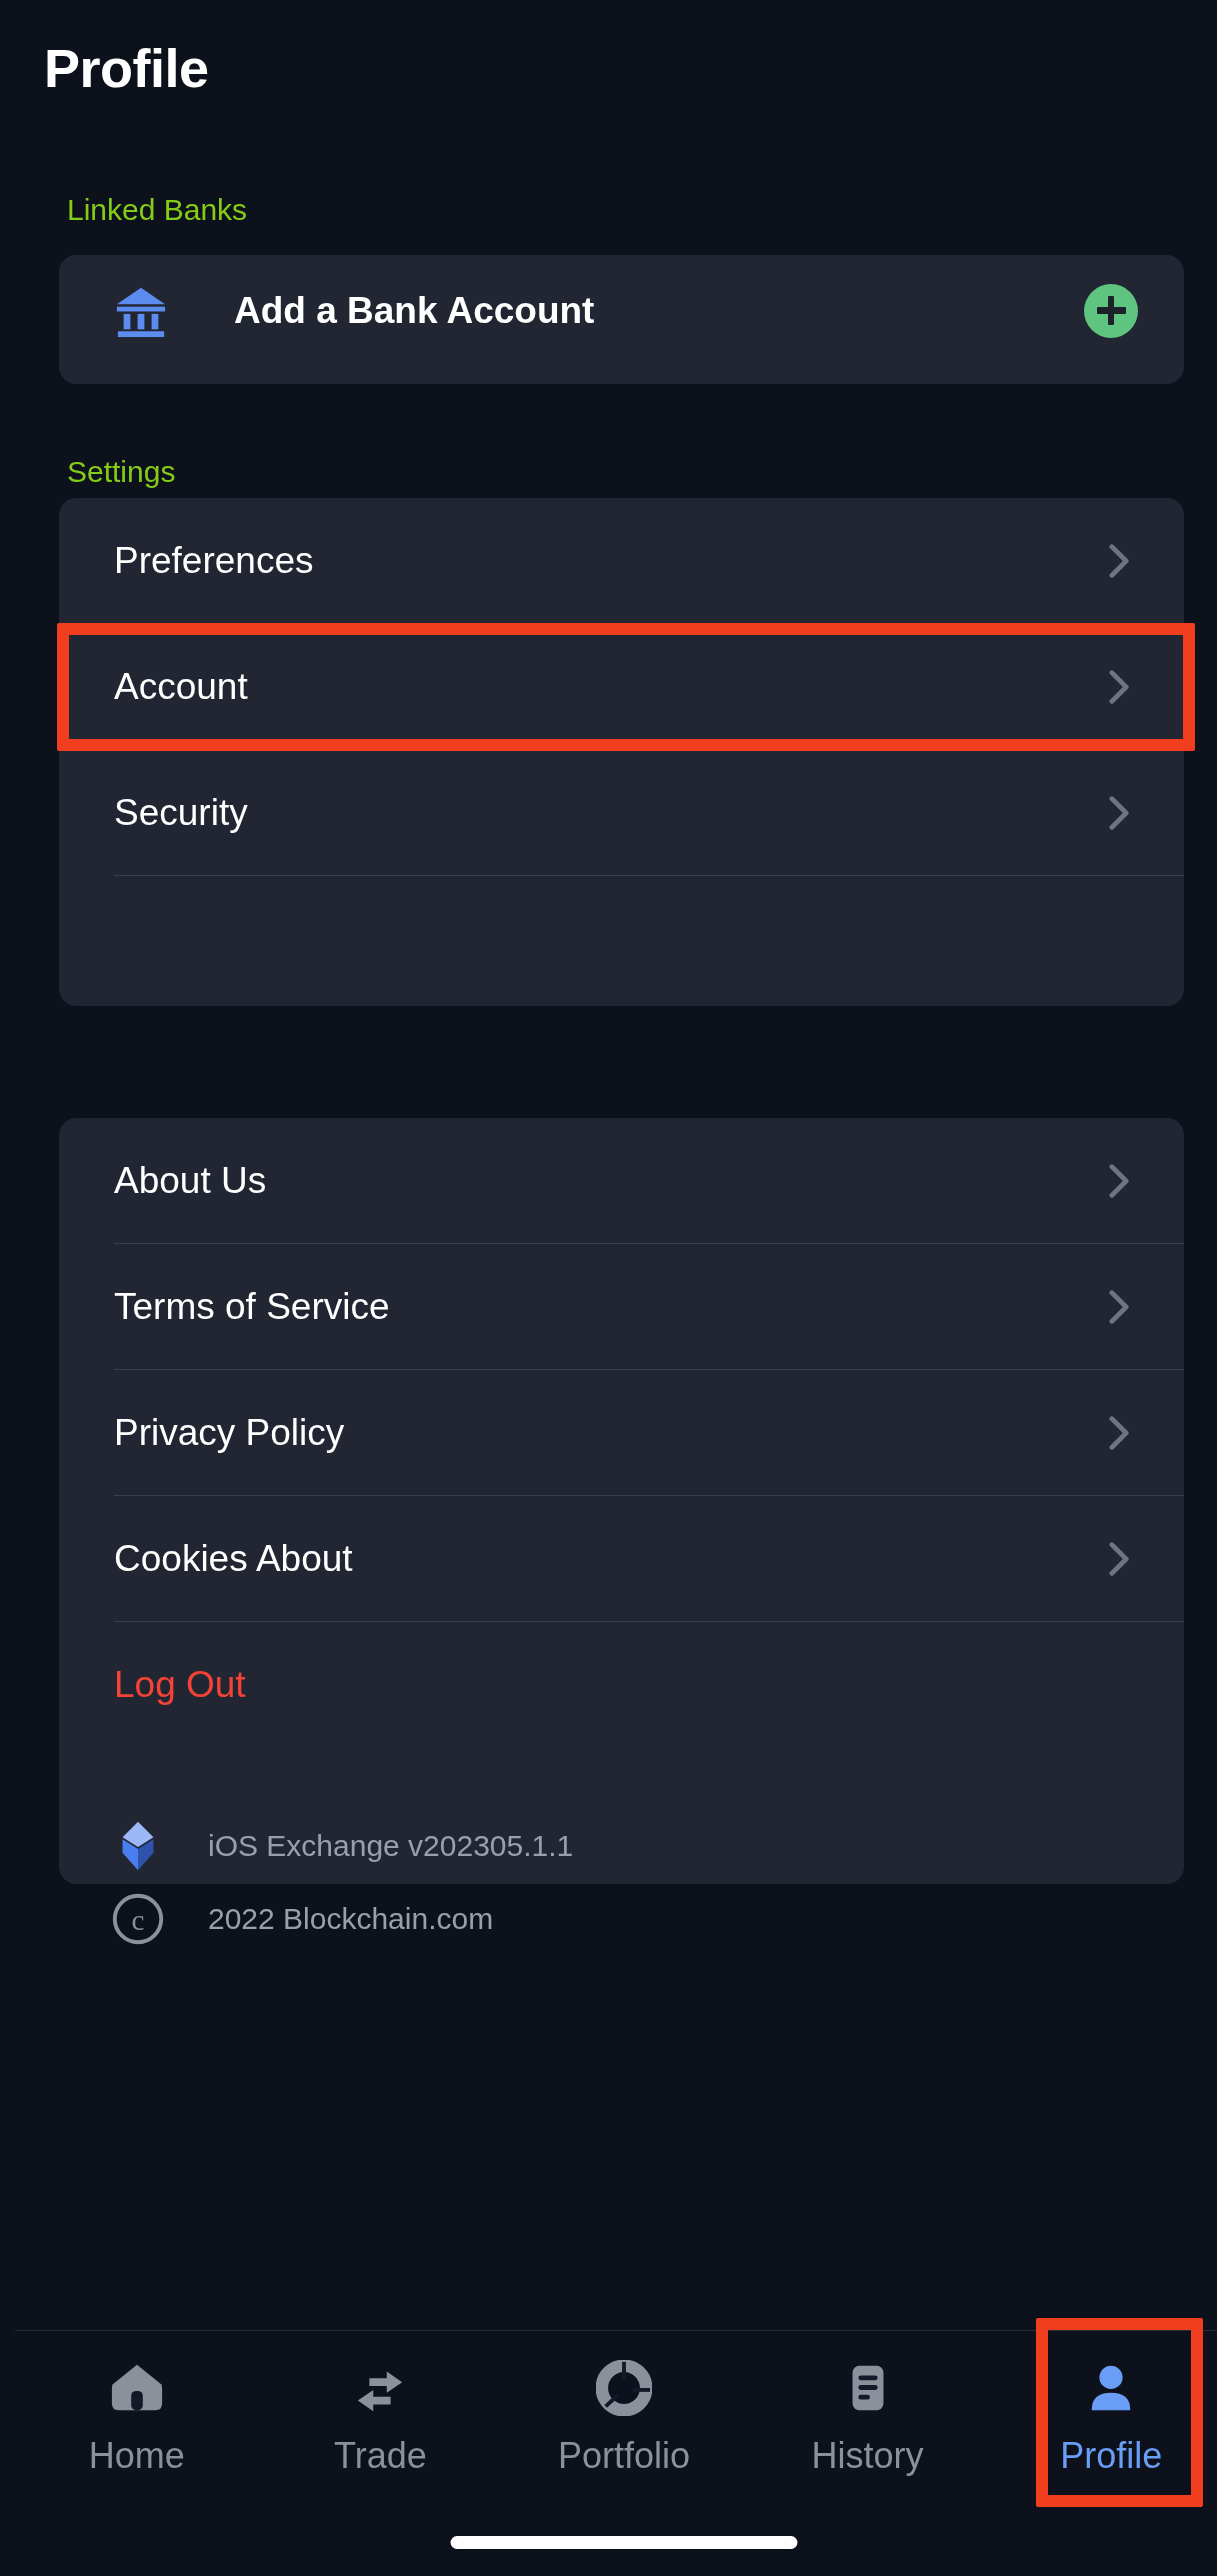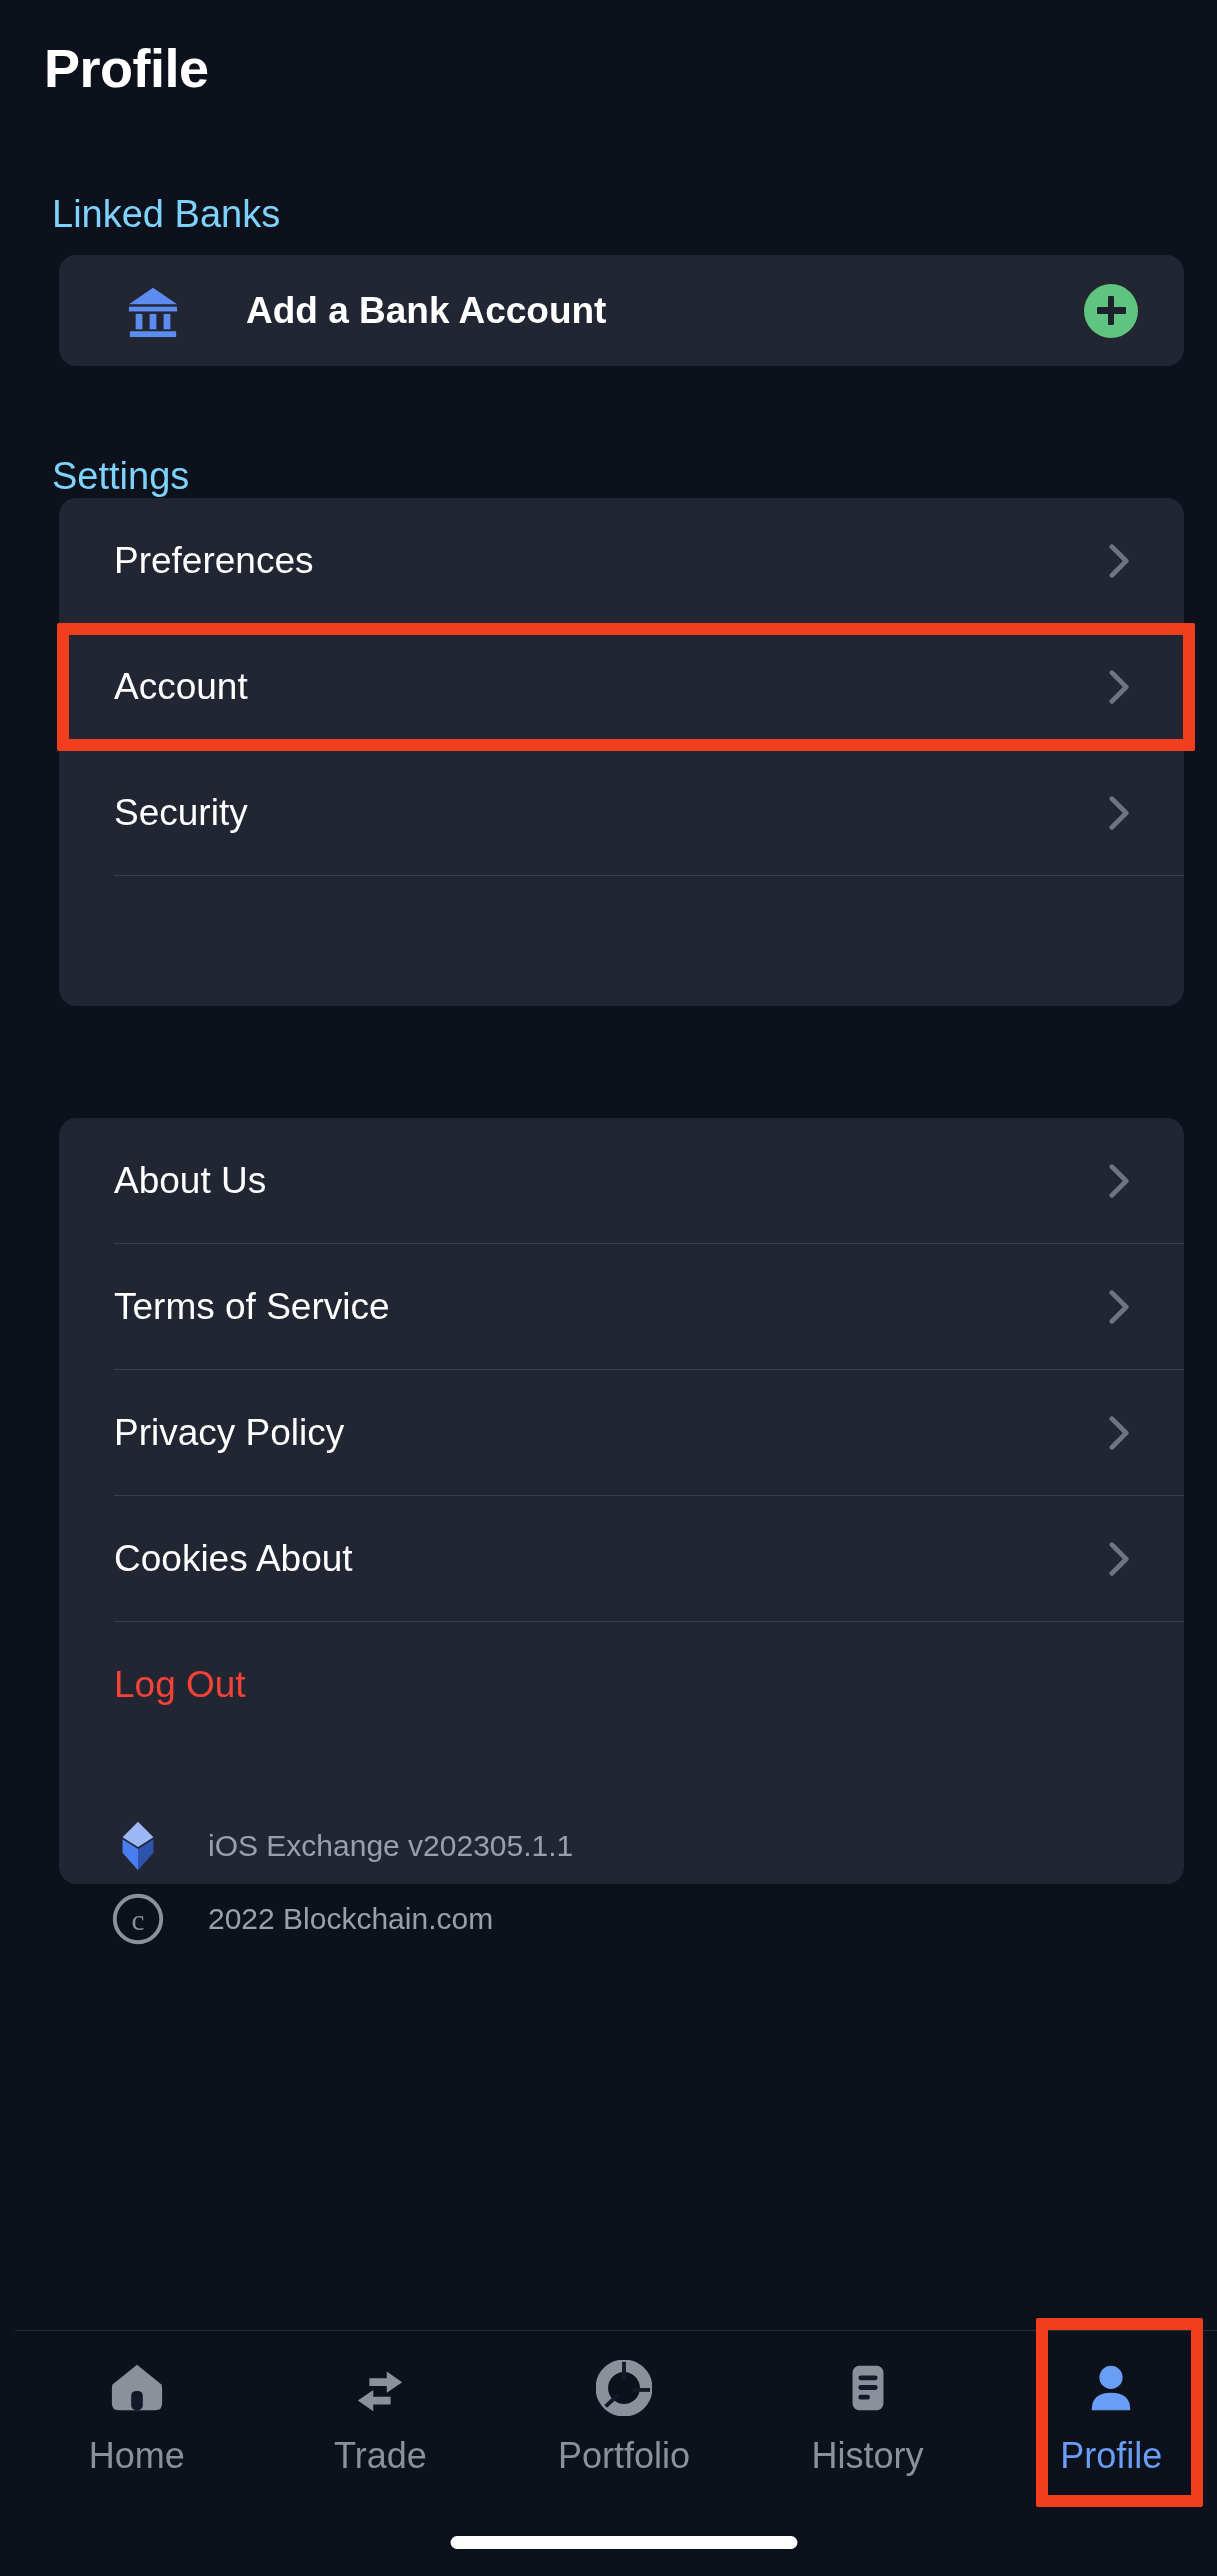--- a/index.html
+++ b/index.html
@@ -13,32 +13,32 @@
 
   
   .page-title {
     position:absolute; left:29px; top:37px;
     font-size:54px; font-weight:bold; color:#ffffff;
     letter-spacing:-0.5px;
   }
 
   
   .section-label {
-    position:absolute; left:37px;
-    font-size:38px; color:#7dd3fc; font-weight:normal;
+    position:absolute; left:52px;
+    font-size:30px; color:#84cc16; font-weight:normal;
   }
   #lbl-linked-banks { top:193px; }
   #lbl-settings     { top:455px; }
 
   
   .card {
     position:absolute; left:44px; width:1125px;
     background:#222632; border-radius:17.4px;
   }
-  #card-bank     { top:255px; height:111px;padding-left:12px; }
+  #card-bank     { top:255px; height:129px; }
   #card-settings { top:498px; height:508px; }
   #card-legal    { top:1118px; height:766px; }
 
   
   .bank-row {
     position:relative; width:100%; height:111px;
     display:flex; align-items:center;
   }
   .bank-icon {
     position:absolute; left:55px; top:50%; transform:translateY(-50%);

